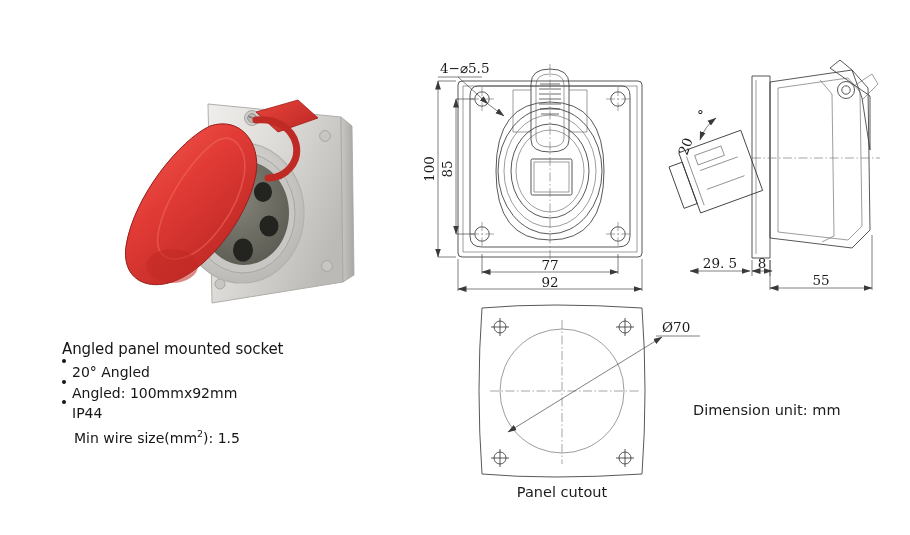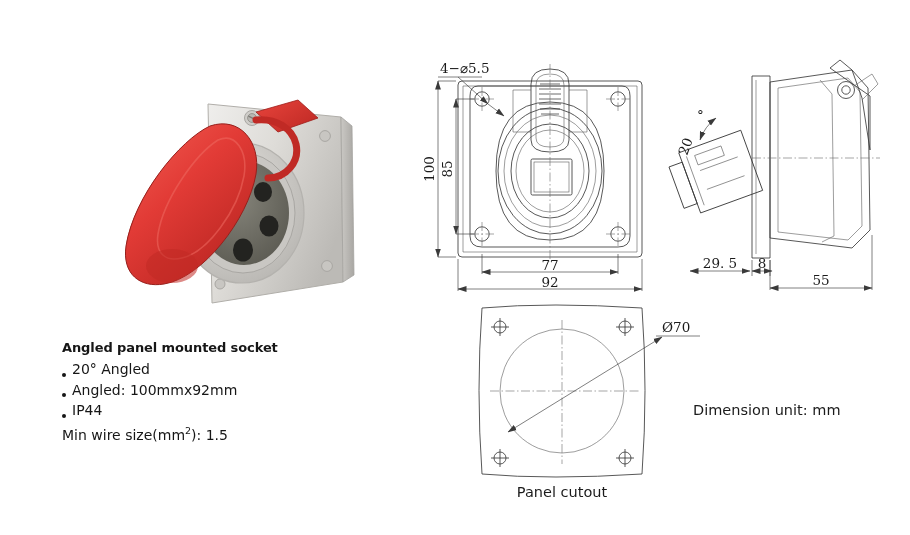--- a/index.html
+++ b/index.html
@@ -5,27 +5,27 @@
   html,body{margin:0;padding:0;background:#fff;}
   body{width:910px;height:535px;position:relative;overflow:hidden;
        font-family:"DejaVu Sans","Liberation Sans",sans-serif;color:#1b1b1b;}
 
   
   #photo{position:absolute;left:60px;top:70px;width:300px;height:245px;}
   #photo svg{display:block;}
 
   
   #specs{position:absolute;left:62px;top:340px;width:300px;}
-  #spec-title{font-size:13px;font-weight:bold;letter-spacing:-.1px;
+  #spec-title{font-size:15px;font-weight:normal;letter-spacing:-.1px;
               margin-bottom:4px;color:#161616;}
-  .bullet-row{display:flex;align-items:flex-end;font-size:14px;
+  .bullet-row{display:flex;align-items:flex-start;font-size:14px;
               line-height:20.5px;color:#161616;}
   .dot{width:4px;height:4px;border-radius:50%;background:#161616;
        margin-right:6px;flex:none;position:relative;top:-3px;}
-  .plain-row{font-size:14px;line-height:20.5px;color:#161616;}
+  .plain-row{font-size:14px;line-height:20.5px;color:#161616;margin-left:12px;}
   .sup{font-size:9.5px;vertical-align:super;}
 
   
   #drawings{position:absolute;left:400px;top:40px;width:510px;height:495px;}
   #drawings svg{display:block;}
 
   .ln{stroke:#3a3a3a;stroke-width:.85;fill:none;}
   .ln-thin{stroke:#5a5a5a;stroke-width:.6;fill:none;}
   .ln-dim{stroke:#3a3a3a;stroke-width:.65;fill:none;}
   .ln-ctr{stroke:#6a6a6a;stroke-width:.6;fill:none;

